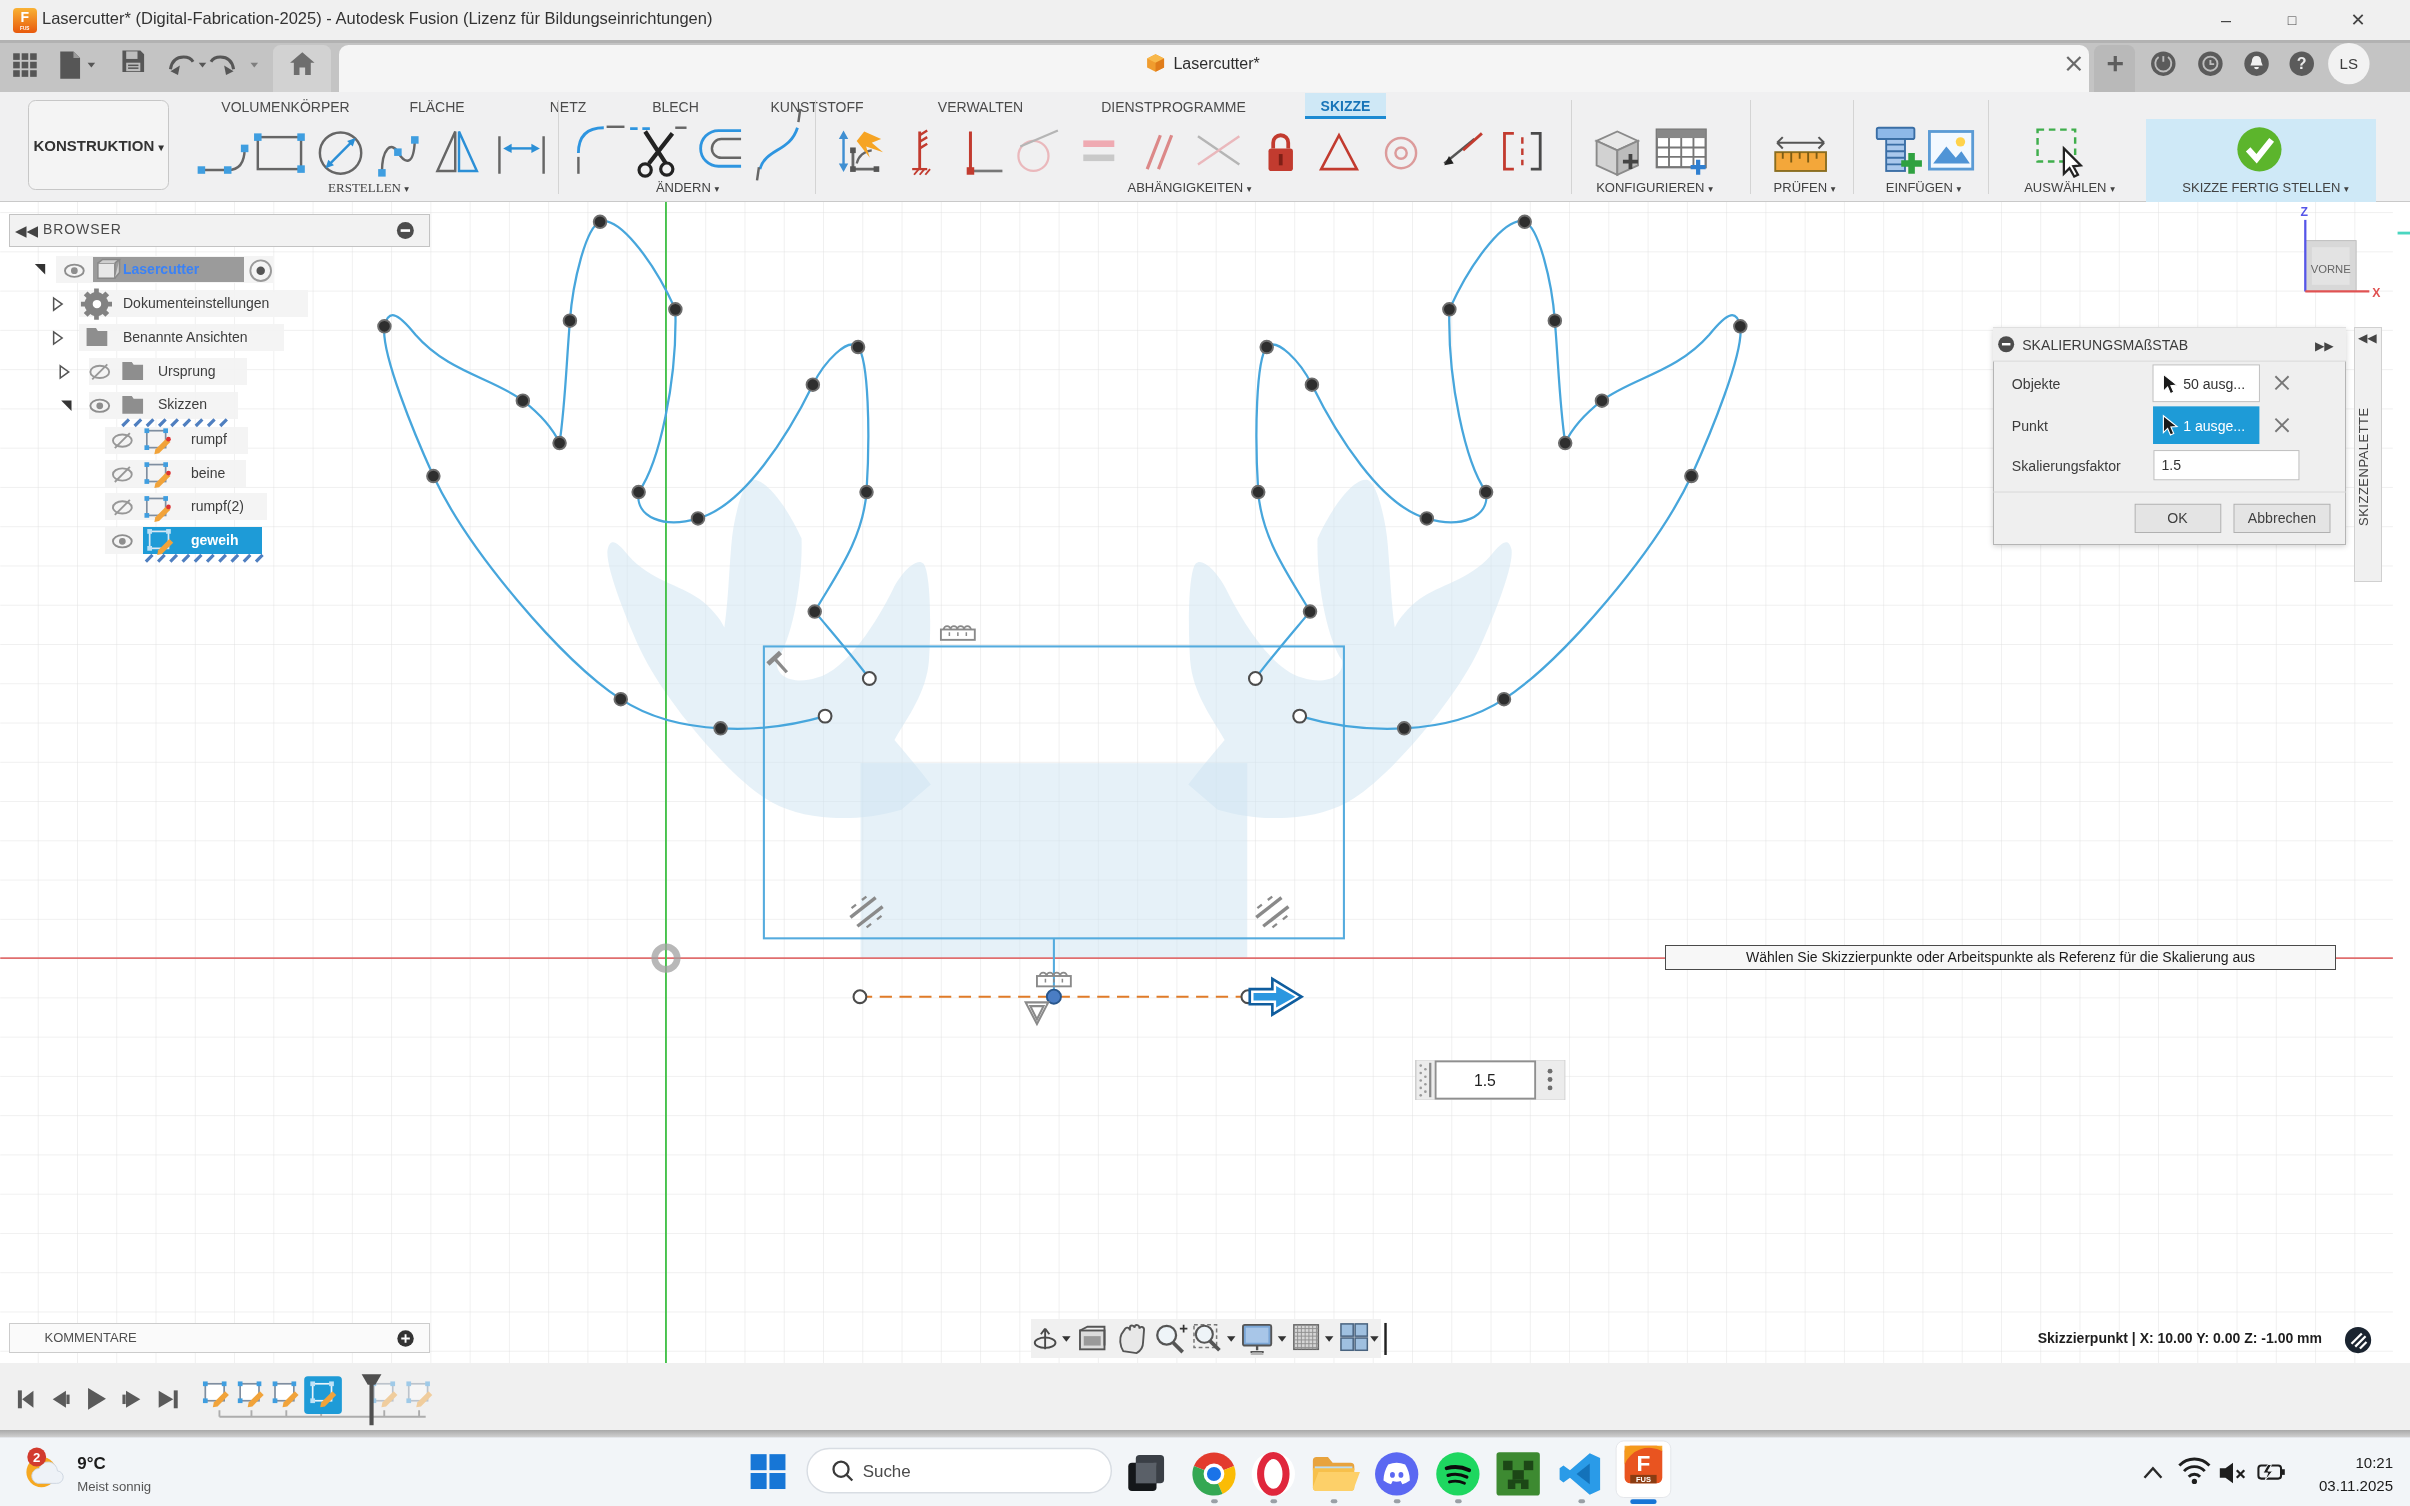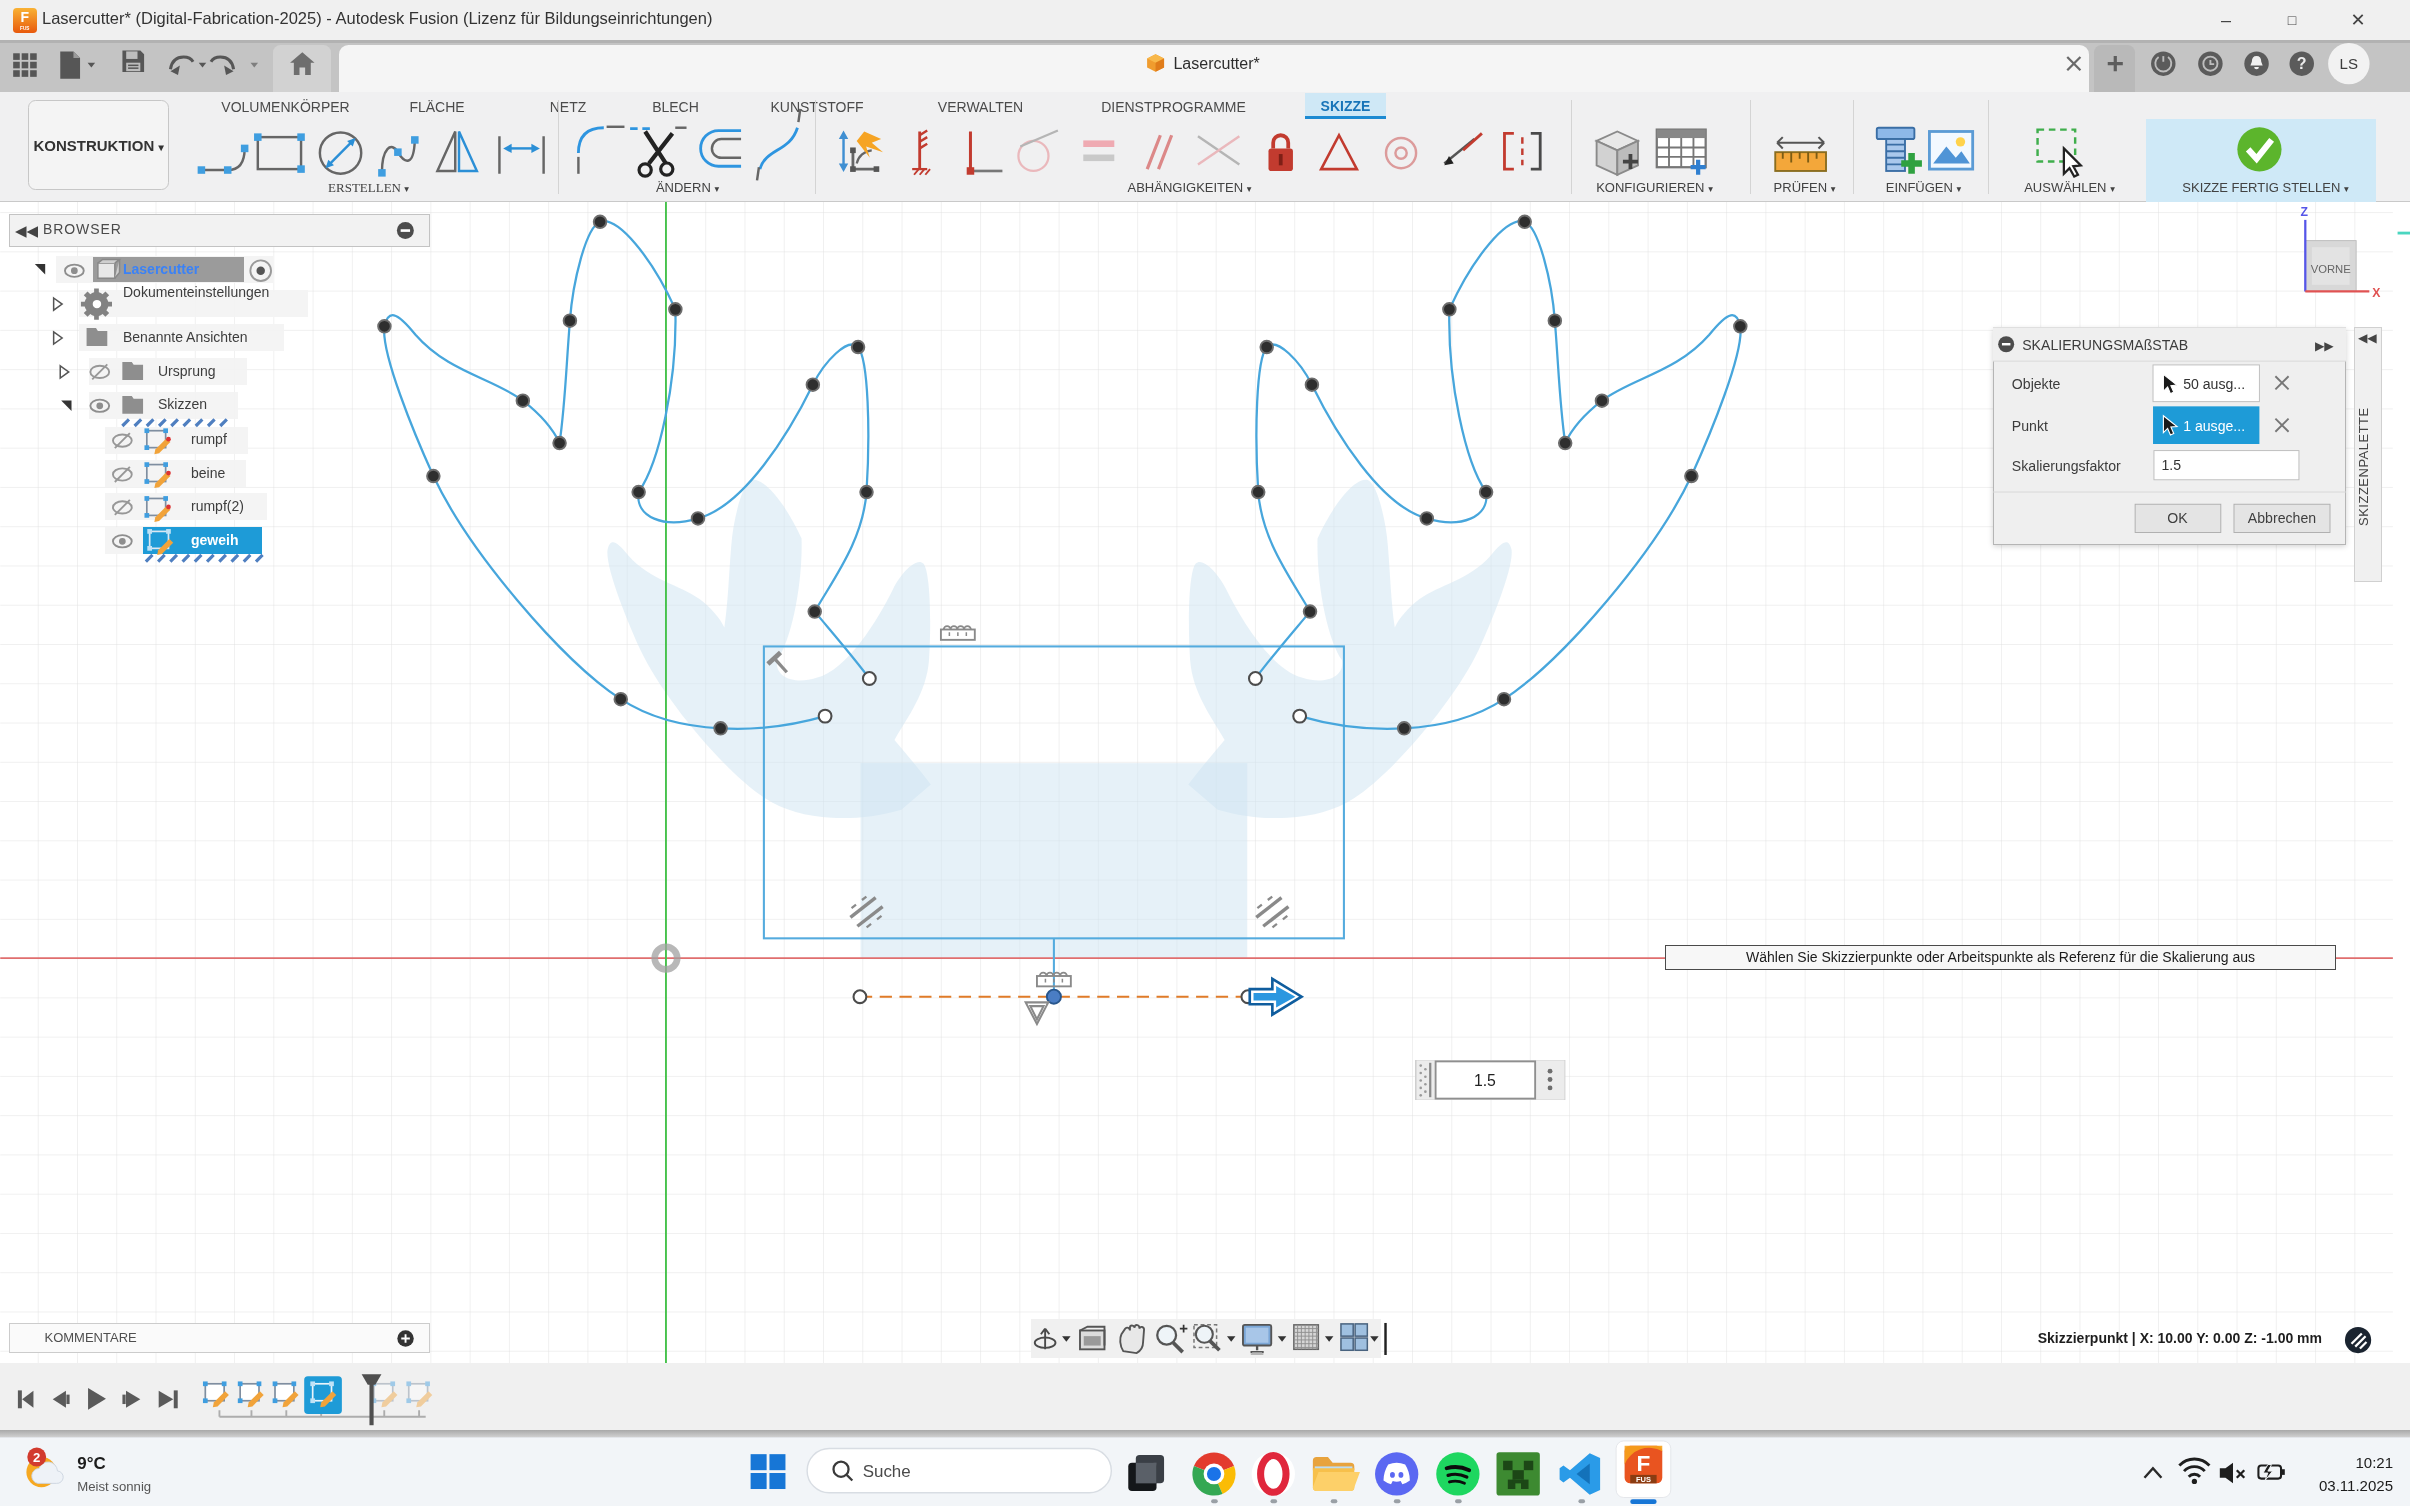--- a/index.html
+++ b/index.html
@@ -426,21 +426,21 @@
 <div class="abs" style="left:15px;top:222px;font-size:15px;color:#444;">◀◀</div>
 <div class="abs" style="left:43px;top:221px;font-size:14px;color:#4a4a4a;letter-spacing:0.9px;">BROWSER</div>
 <svg class="abs" style="left:395px;top:222px;" width="22.6" height="19" viewBox="0 0 24 20">
         <circle cx="11" cy="9" r="9" fill="#4c4c4c"></circle>
         <rect x="6" y="7.6" width="10" height="2.8" fill="#fff"></rect>
       </svg>
 <div class="brow" style="left:56px;top:256px;width:217px;height:27px;background:rgba(243,243,243,.92);"></div>
 <div class="brow" style="left:93px;top:257px;width:151px;height:25.4px;background:#9b9b9b;"></div>
 <div class="brow" style="left:123px;top:261px;color:#3b82f6;font-weight:bold;">Lasercutter</div>
 <div class="brow" style="left:79px;top:290px;width:229px;height:27px;background:rgba(243,243,243,.92);"></div>
-<div class="brow" style="left:123px;top:284px;">Dokumenteinstellungen</div>
+<div class="brow" style="left:123px;top:295px;">Dokumenteinstellungen</div>
 <div class="brow" style="left:79px;top:324px;width:205px;height:27px;background:rgba(243,243,243,.92);"></div>
 <div class="brow" style="left:123px;top:329px;">Benannte Ansichten</div>
 <div class="brow" style="left:89px;top:358px;width:158px;height:27px;background:rgba(243,243,243,.92);"></div>
 <div class="brow" style="left:158px;top:363px;">Ursprung</div>
 <div class="brow" style="left:89px;top:392px;width:149px;height:27px;background:rgba(243,243,243,.92);"></div>
 <div class="brow" style="left:158px;top:396px;">Skizzen</div>
 <div class="brow" style="left:105px;top:427px;width:143px;height:27px;background:rgba(243,243,243,.92);"></div>
 <div class="brow" style="left:191px;top:431px;">rumpf</div>
 <div class="brow" style="left:105px;top:460px;width:141px;height:27px;background:rgba(243,243,243,.92);"></div>
 <div class="brow" style="left:191px;top:465px;">beine</div>

